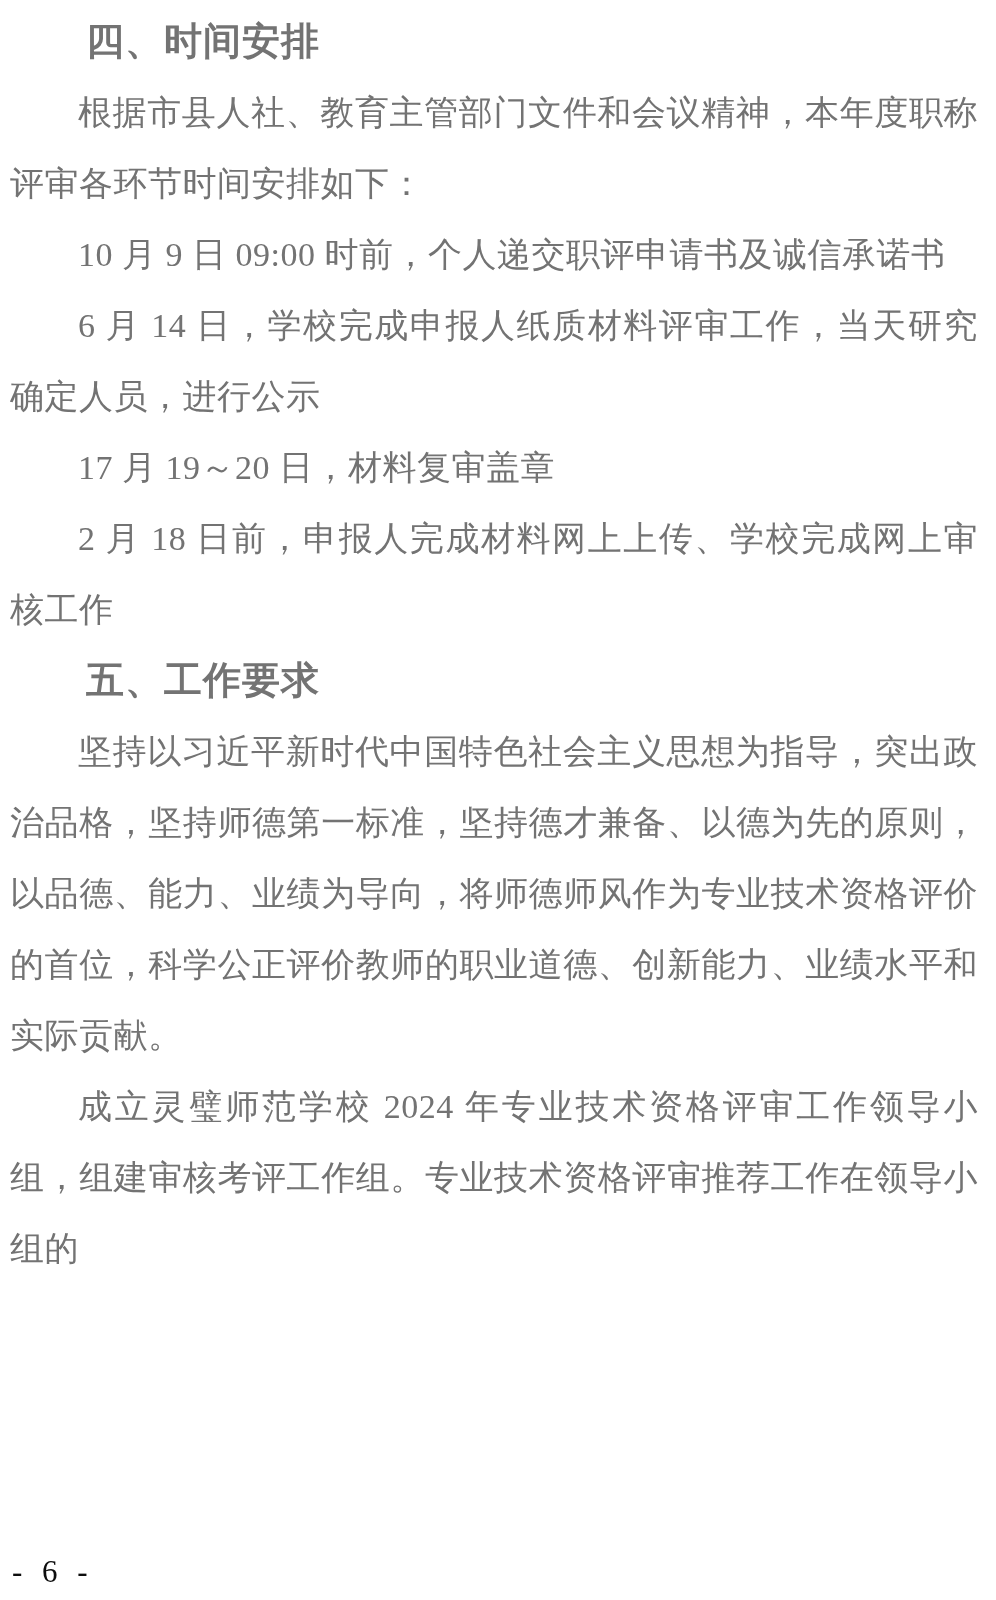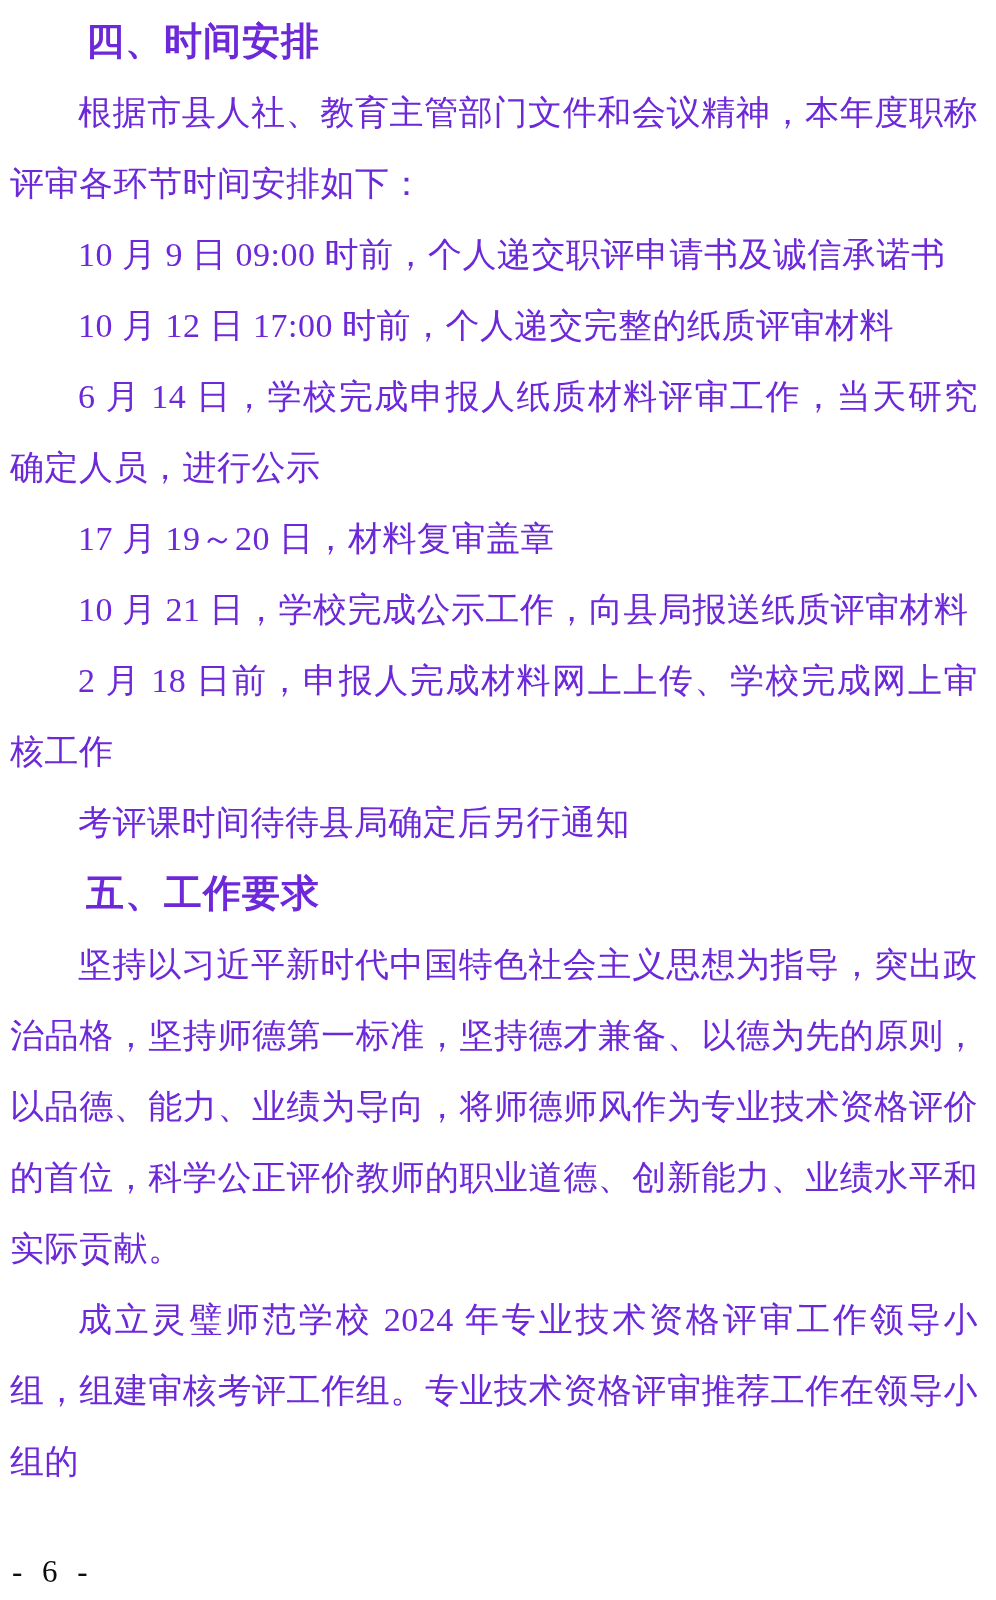--- a/index.html
+++ b/index.html
@@ -18,21 +18,21 @@
     padding: 6px 18px 0 10px;
     font-family: "Liberation Serif", "DejaVu Serif", serif;
   }
   .para {
     margin: 0;
     font-size: 34px;
     line-height: 71px;
     text-align: justify;
     text-indent: 2em;
     letter-spacing: 0.5px;
-    color: #6d28d9;
+    color: #737373;
   }
   .para.heading {
     font-family: "DejaVu Sans", "Liberation Sans", sans-serif;
     font-weight: bold;
     font-size: 38px;
     letter-spacing: 1px;
     text-align: left;
   }
   .footer {
     position: absolute;
@@ -49,31 +49,28 @@
 
 <div class="page">
 
   <p class="para heading">四、时间安排</p>
 
   <p class="para">根据市县人社、教育主管部门文件和会议精神，本年度职称评审各环节时间安排如下：</p>
 
 
   <p class="para">10 月 9 日 09:00 时前，个人递交职评申请书及诚信承诺书</p>
 
-  <p class="para">10 月 12 日 17:00 时前，个人递交完整的纸质评审材料</p>
 
   <p class="para">6 月 14 日，学校完成申报人纸质材料评审工作，当天研究确定人员，进行公示</p>
 
   <p class="para">17 月 19～20 日，材料复审盖章</p>
 
-  <p class="para">10 月 21 日，学校完成公示工作，向县局报送纸质评审材料</p>
 
   <p class="para">2 月 18 日前，申报人完成材料网上上传、学校完成网上审核工作</p>
 
-  <p class="para">考评课时间待待县局确定后另行通知</p>
 
   <p class="para heading">五、工作要求</p>
 
 
   <p class="para">坚持以习近平新时代中国特色社会主义思想为指导，突出政治品格，坚持师德第一标准，坚持德才兼备、以德为先的原则，以品德、能力、业绩为导向，将师德师风作为专业技术资格评价的首位，科学公正评价教师的职业道德、创新能力、业绩水平和实际贡献。</p>
 
   <p class="para">成立灵璧师范学校 2024 年专业技术资格评审工作领导小组，组建审核考评工作组。专业技术资格评审推荐工作在领导小组的</p>
 
   <div class="footer">- 6 -</div>
 

